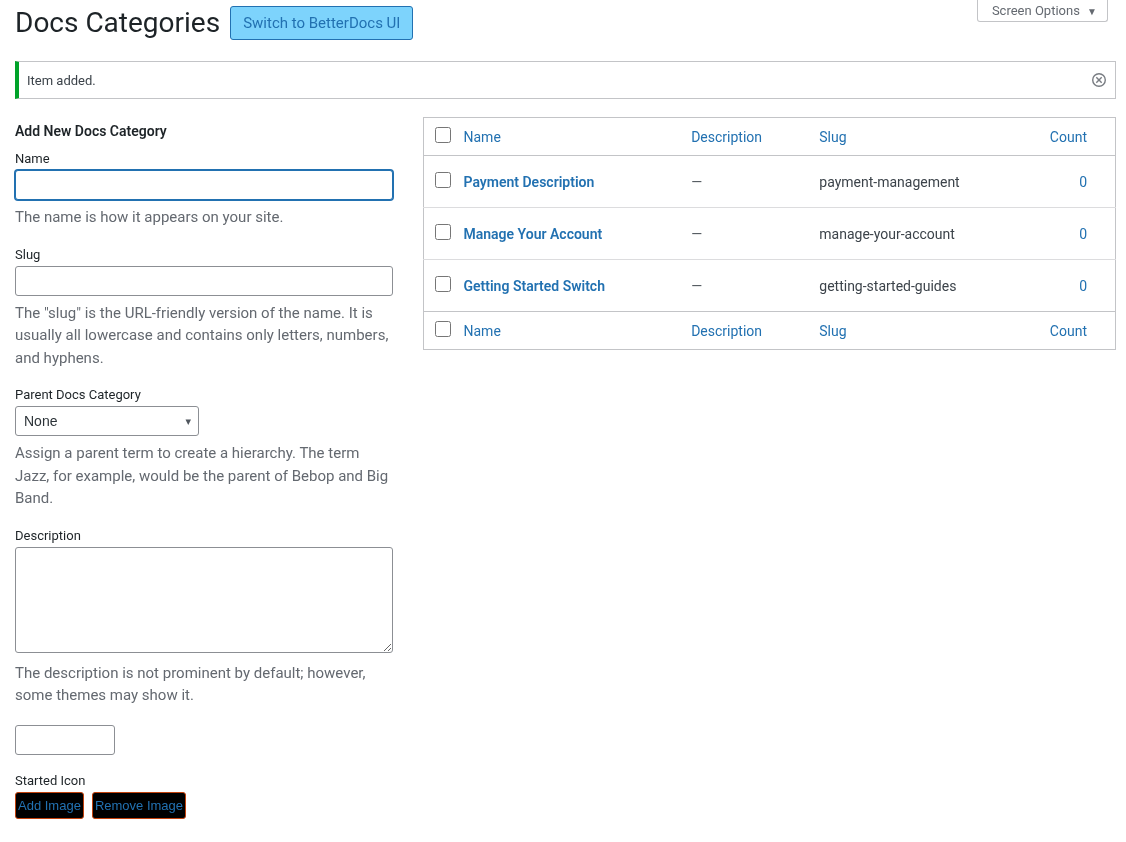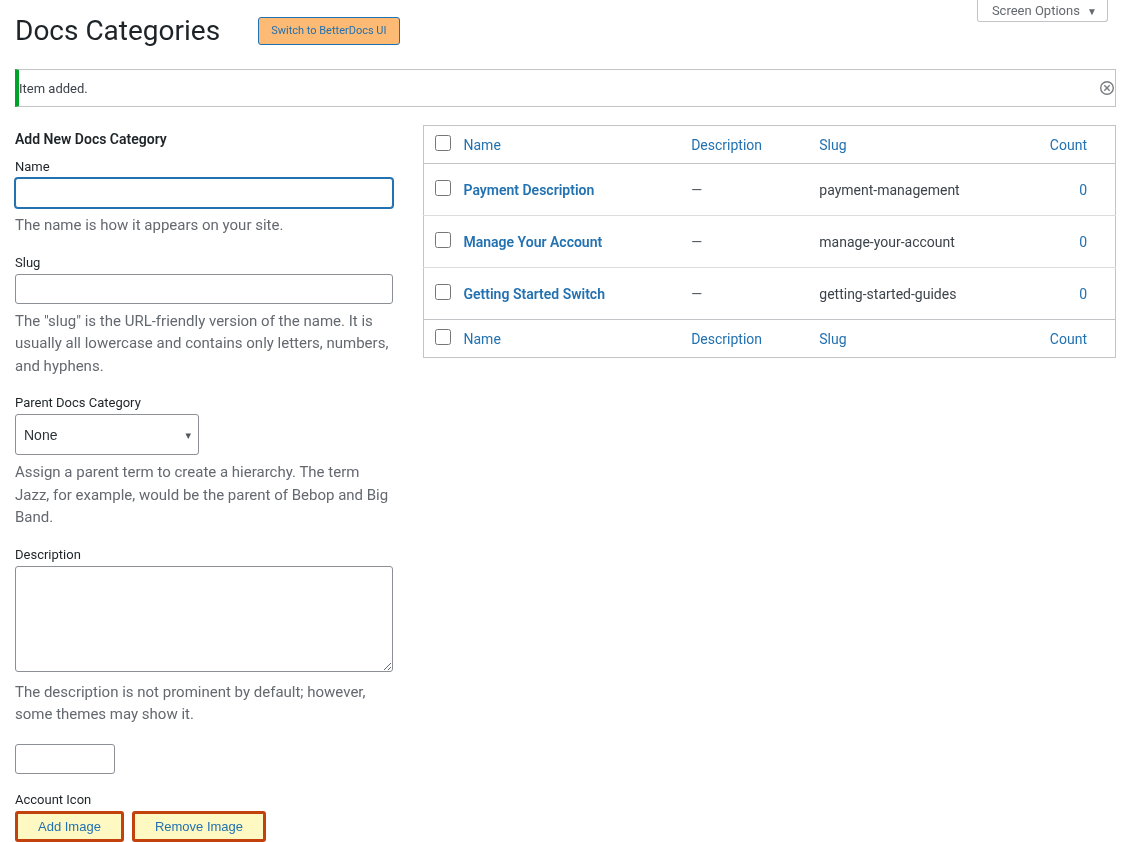--- a/index.html
+++ b/index.html
@@ -14,41 +14,40 @@
   body {
     width: 1126px;
     padding: 0 10px 20px 15px;
   }
 
   
   .header-row {
     display: flex;
     align-items: center;
     gap: 10px;
-    padding-top: 13px;
+    padding-top: 5px;
   }
   .page-title {
     font-size: 28px;
     font-weight: 400;
     color: #1d2327;
     margin: 0;
     line-height: 1.3;
   }
   .switch-btn {
     display: inline-block;
-    font-size: 11px;
+    font-size: 15px;
     color: #2271b1;
-    background: #fdba74;
+    background: #7dd3fc;
     border: 1px solid #2271b1;
     border-radius: 3px;
     padding: 4px 12px;
     line-height: 1.6;
     cursor: pointer;
     text-decoration: none;
-    margin-left: 28px;
   }
 
   .screen-options {
     position: absolute;
     top: 0;
     right: 18px;
     border: 1px solid #c3c4c7;
     border-top: none;
     border-bottom-left-radius: 3px;
     border-bottom-right-radius: 3px;
@@ -63,21 +62,21 @@
     margin-left: 4px;
     color: #646970;
   }
 
   
   .notice {
     margin: 20px 0 18px 0;
     border: 1px solid #c3c4c7;
     border-left: 4px solid #00a32a;
     background: #fff;
-    padding: 10px 0;
+    padding: 10px 8px;
     position: relative;
     display: flex;
     align-items: center;
     justify-content: space-between;
   }
   .notice-text { color: #3c434a; }
   .notice-dismiss {
     cursor: pointer;
     width: 16px;
     height: 16px;
@@ -130,44 +129,44 @@
     line-height: 1.5;
   }
 
   .select-wrap {
     position: relative;
     width: 184px;
   }
   .select-wrap select {
     appearance: none;
     -webkit-appearance: none;
-    height: 41px;
+    height: 30px;
     padding-right: 28px;
     background:
       linear-gradient(#fff,#fff);
   }
   .select-caret {
     position: absolute;
     right: 8px;
     top: 50%;
     transform: translateY(-50%);
     pointer-events: none;
     color: #50575e;
     font-size: 11px;
   }
 
   .order-input { width: 100px; height: 30px; }
 
   .btn-row { display: flex; gap: 8px; }
   .btn-secondary {
-    background: #fef9c3;
-    border: 3px solid #c2410c;
+    background: #000000;
+    border: 1px solid #c2410c;
     color: #2271b1;
     border-radius: 3px;
-    padding: 5px 20px;
+    padding: 5px 2px;
     font-size: 13px;
     cursor: pointer;
   }
   .btn-primary {
     background: #2271b1;
     border: 1px solid #2271b1;
     color: #fff;
     border-radius: 3px;
     padding: 6px 14px;
     font-size: 13px;
@@ -287,21 +286,21 @@
       <label class="field-label">Description</label>
       <textarea class="textarea" style=""></textarea>
       <p class="help">The description is not prominent by default; however, some themes may show it.</p>
     </div>
 
     <div class="field">
       <input type="text" class="text-input order-input" value="" style="">
     </div>
 
     <div class="field">
-      <label class="field-label">Account Icon</label>
+      <label class="field-label">Started Icon</label>
       <div class="btn-row">
         <button type="button" class="btn-secondary">Add Image</button>
         <button type="button" class="btn-secondary">Remove Image</button>
       </div>
     </div>
 
     <button type="submit" class="btn-primary">Add New Docs Category</button>
   </div>
 
   <div class="col-right">

